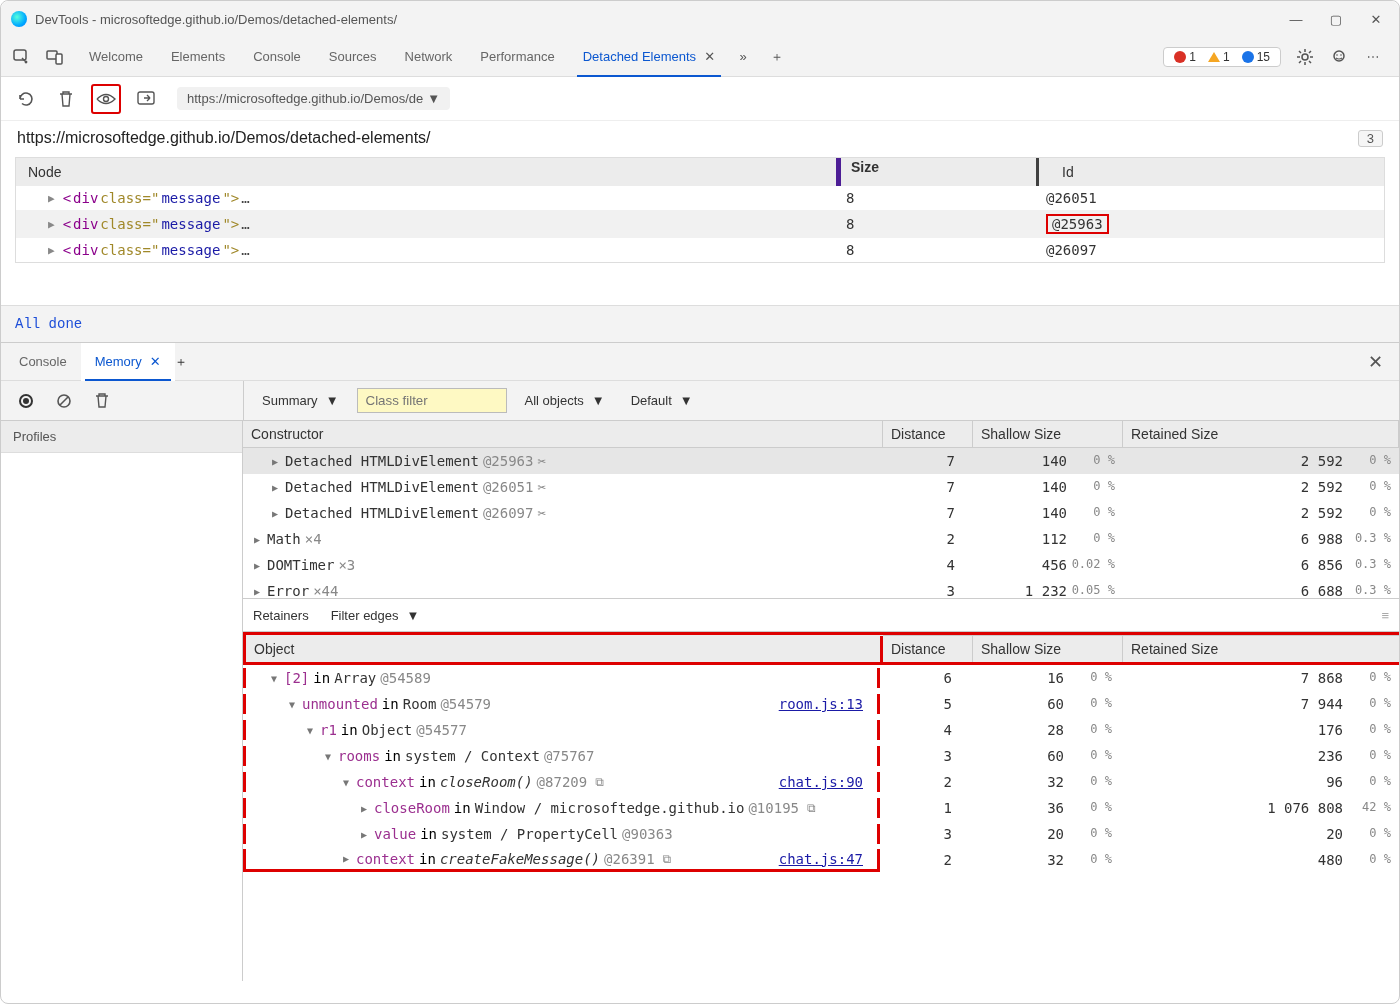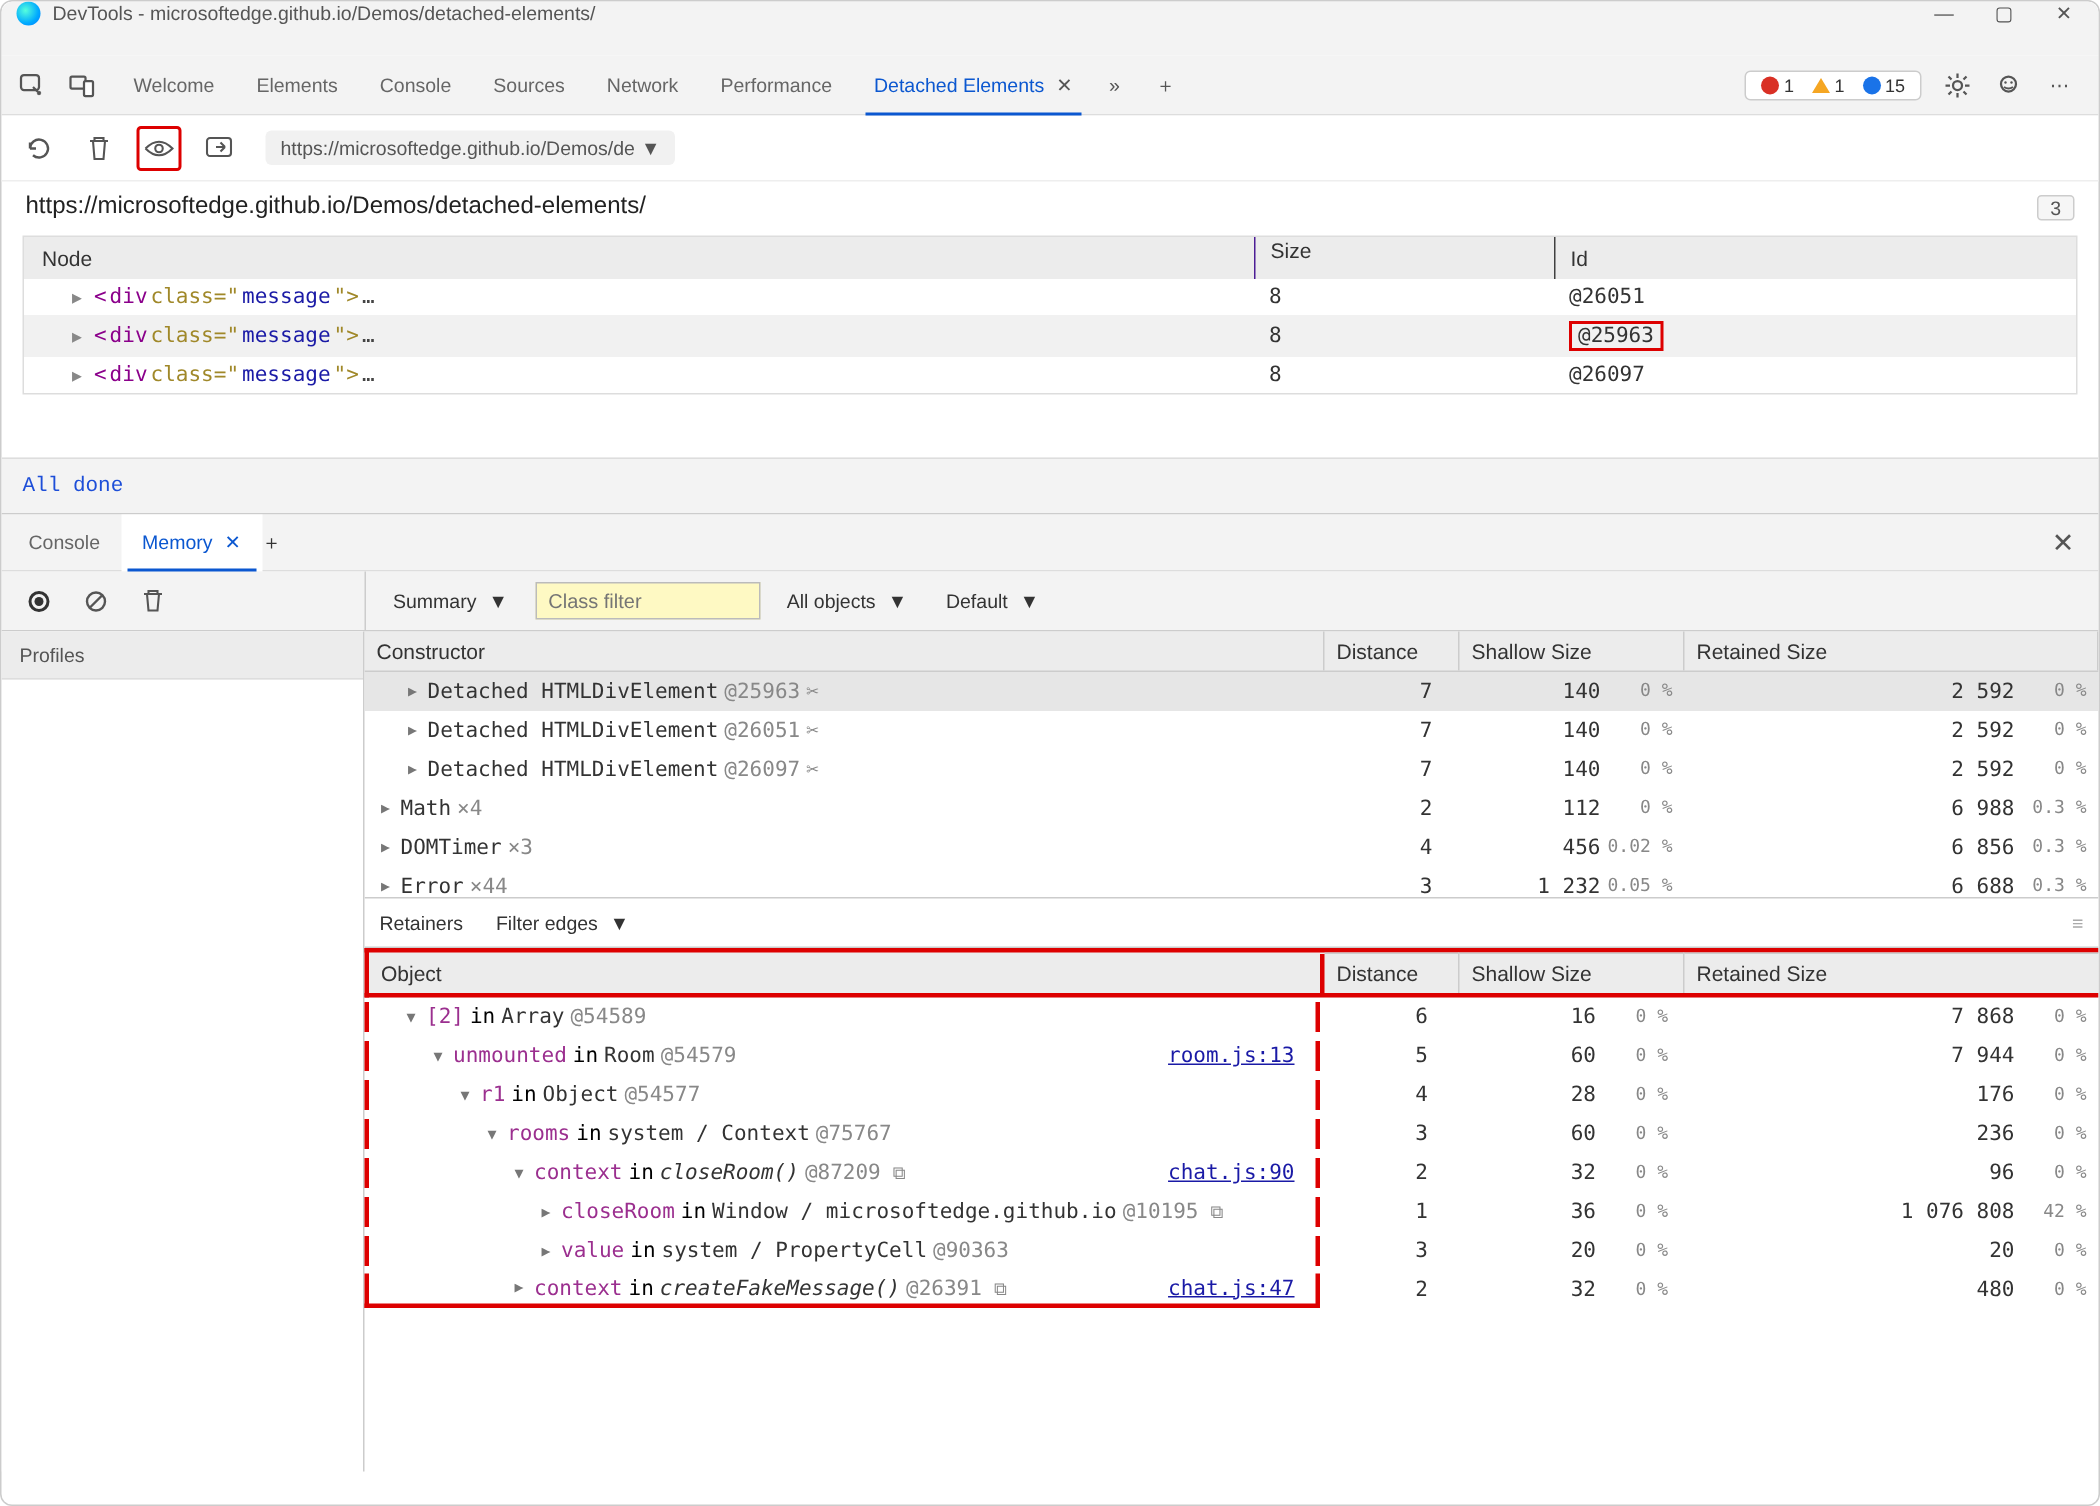--- a/index.html
+++ b/index.html
@@ -1,17 +1,17 @@
 <!DOCTYPE html>
 <html><head>
 <meta charset="utf-8">
 <style>
 * { box-sizing: border-box; margin: 0; padding: 0; }
 body { font-family: "Segoe UI", Arial, sans-serif; font-size: 13px; color: #333; background: #fff; width: 1400px; height: 1004px; overflow: hidden; border: 1px solid #ccc; border-radius: 8px; }
-.titlebar { display: flex; height: 36px; padding: 0 10px; background: #f3f3f3; border-radius: 8px 8px 0 0; }
+.titlebar { display: flex; align-items: center; height: 36px; padding: 0 10px; background: #f3f3f3; border-radius: 8px 8px 0 0; }
 .titlebar .favicon { width: 16px; height: 16px; background: radial-gradient(circle at 6px 6px,#5fd,#0af 60%,#07f); border-radius: 50%; margin-right: 8px; }
 .titlebar .title { flex: 1; color: #555; font-size: 13px; }
 .winbtns { display: flex; gap: 26px; margin-right: 6px; }
 .winbtn { width: 14px; height: 14px; display: flex; align-items: center; justify-content: center; color: #555; }
 .tabstrip { display: flex; align-items: center; height: 40px; background: #f3f3f3; border-bottom: 1px solid #ddd; padding: 0 6px; }
 .tabstrip .iconbtn { width: 28px; height: 28px; display: flex; align-items: center; justify-content: center; margin-right: 6px; color: #555; }
 .tab { padding: 0 14px; height: 40px; display: flex; align-items: center; color: #666; cursor: pointer; gap: 8px; position: relative; }
 .tab.active { color: #0b57d0; }
 .tab.active::after { content: ""; position: absolute; left: 8px; right: 8px; bottom: 0; height: 2px; background: #0b57d0; }
 .tab .close { font-size: 13px; color: #555; }
@@ -24,22 +24,22 @@
 .dot.b { background: #1a73e8; }
 .toolbar2 { display: flex; align-items: center; height: 44px; padding: 0 10px; gap: 10px; background: #fff; border-bottom: 1px solid #eee; }
 .tb-btn { width: 30px; height: 30px; display: flex; align-items: center; justify-content: center; color: #555; border-radius: 3px; }
 .tb-btn.redbox { border: 2px solid #d00; }
 .urlbox { margin-left: 6px; background: #f1f1f1; border-radius: 4px; padding: 4px 10px; color: #555; display: flex; align-items: center; gap: 4px; }
 .section-hdr { display: flex; align-items: center; padding: 8px 16px 10px 16px; font-size: 16px; color: #222; }
 .section-hdr .count { margin-left: auto; border: 1px solid #ccc; padding: 0 8px; border-radius: 3px; font-size: 13px; color: #555; background: #f6f6f6; }
 .node-table { width: calc(100% - 28px); margin: 0 14px; border: 1px solid #ddd; }
 .node-table .hdr { display: flex; background: #ececec; color: #333; font-size: 14px; }
 .node-table .hdr .c1 { flex: 0 0 820px; padding: 6px 12px; }
-.node-table .hdr .c2 { flex: 0 0 200px; padding: 1px 10px; border-left: 1px solid #4c1d95; }
-.node-table .hdr .c3 { flex: 1; padding: 6px 10px; border-left: 1px solid #404040; }
+.node-table .hdr .c2 { flex: 0 0 200px; padding: 1px 10px; border-left: 5px solid #4c1d95; font-weight: bold; }
+.node-table .hdr .c3 { flex: 1; padding: 6px 23px; border-left: 3px solid #404040; }
 .node-row { display: flex; align-items: center; font-family: Consolas, monospace; font-size: 14px; }
 .node-row.alt { background: #f1f1f1; }
 .node-row .c1 { flex: 0 0 820px; padding: 4px 10px 4px 32px; display: flex; align-items: center; gap: 2px; }
 .node-row .c2 { flex: 0 0 200px; padding: 4px 10px; border-left: 0px solid #eee; }
 .node-row .c3 { flex: 1; padding: 4px 10px; border-left: 0px solid #eee; }
 .expander { color: #888; margin-right: 6px; font-size: 11px; }
 .tag-ang { color: #8b008b; }
 .tag-name { color: #8b008b; }
 .attr-name { color: #a08829; }
 .attr-val { color: #1a1aa6; }

